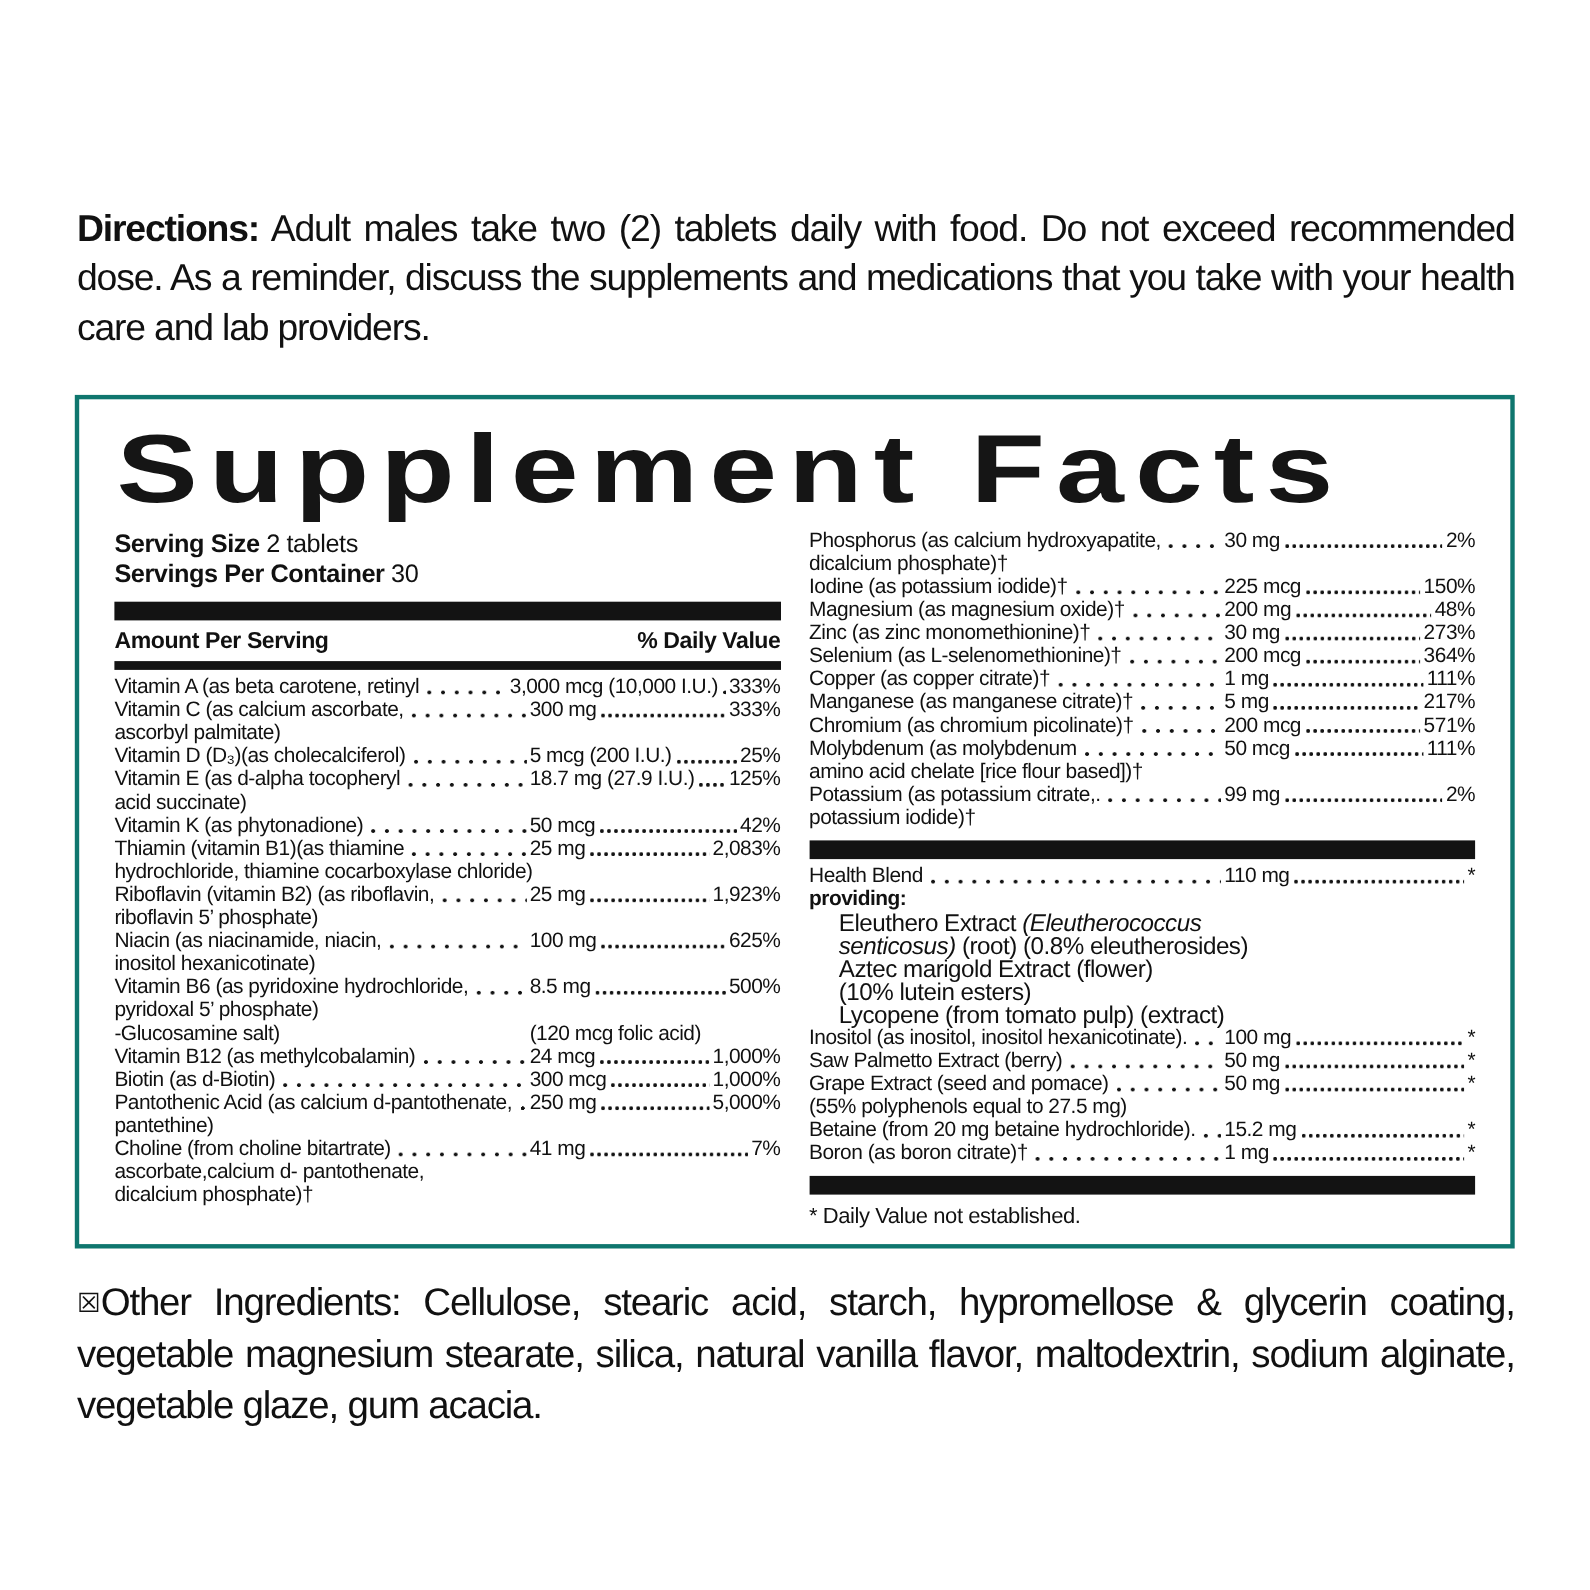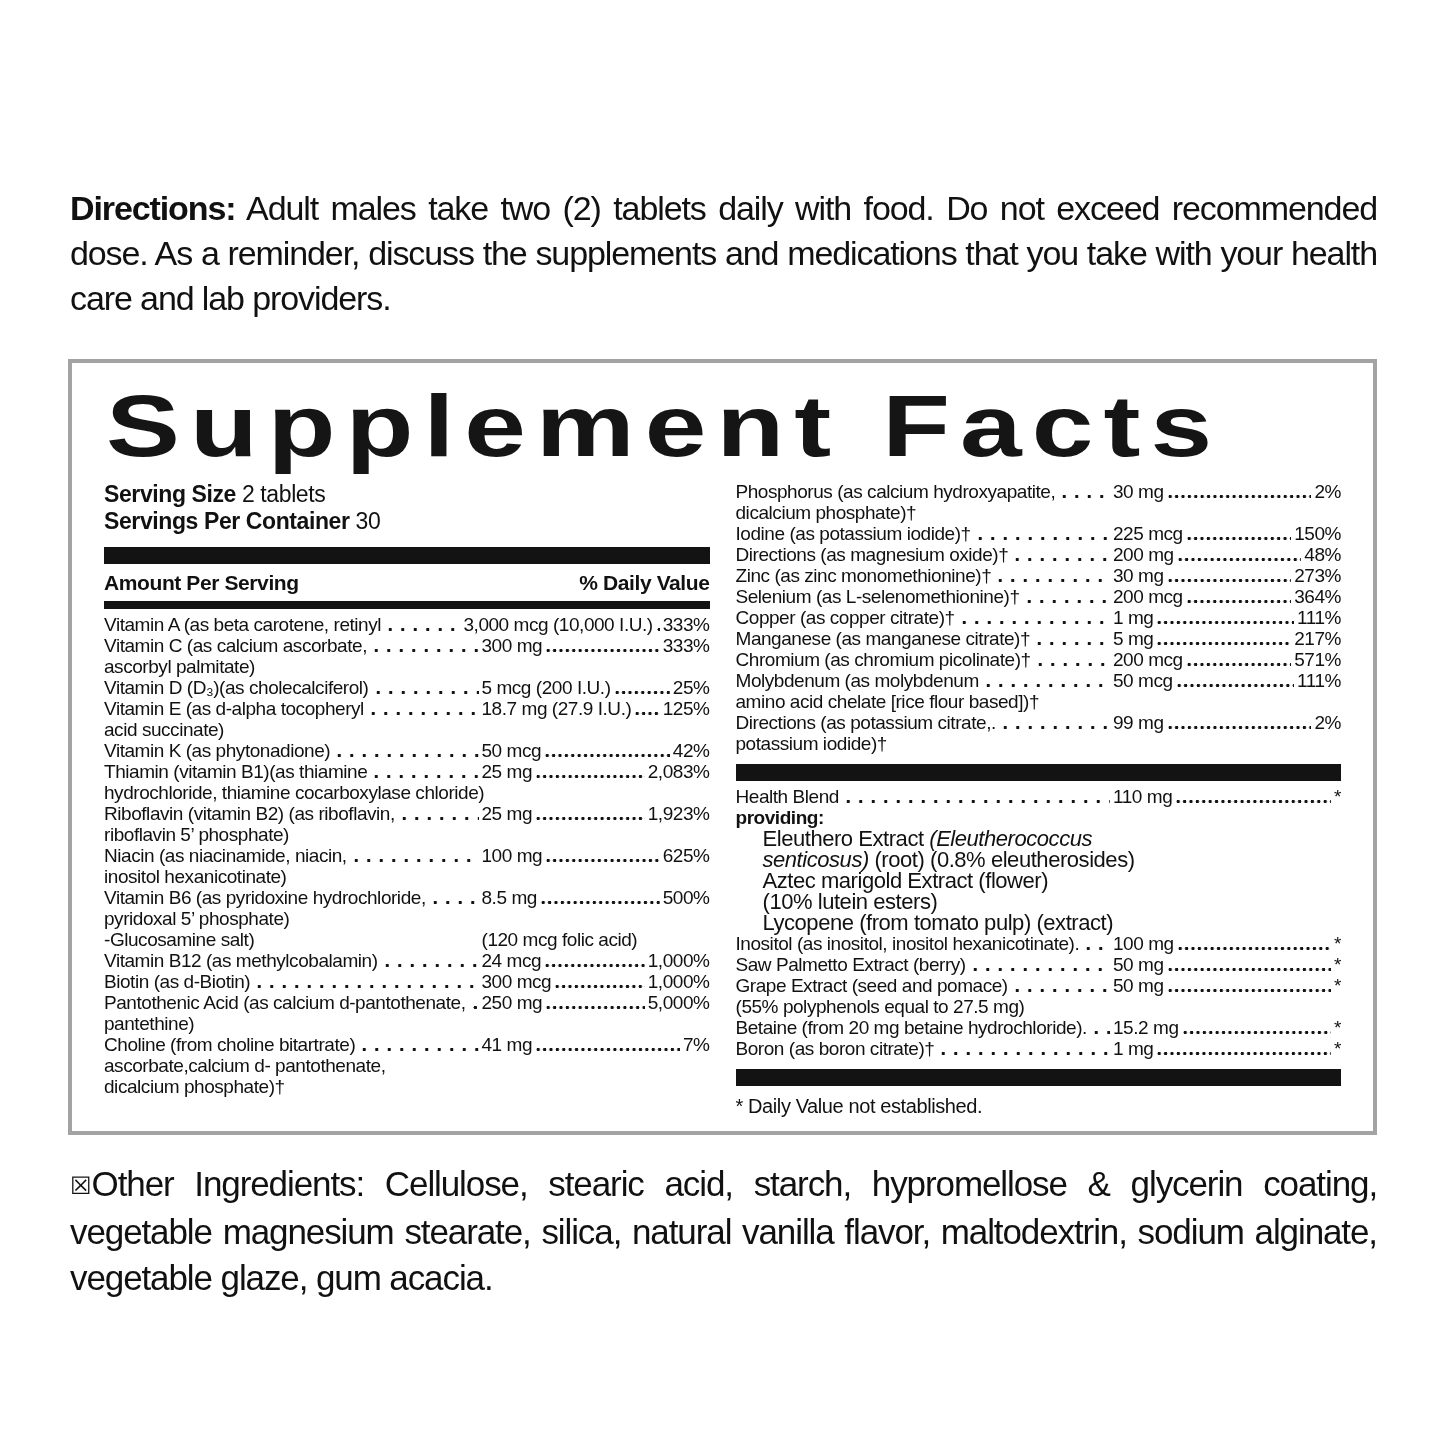--- a/index.html
+++ b/index.html
@@ -11,21 +11,21 @@
   
   .directions{
     margin:186px 68px 0 70px;
     font-size:34px;line-height:45px;letter-spacing:-1.1px;
     text-align:justify;
   }
   .directions .dir-label{font-weight:700;}
   
   .panel{
     margin:38px 68px 0 68px;
-    border:4px solid #a3a3a3;
+    border:4px solid #0f766e;
     box-sizing:border-box;
     padding:14px 32px 14px 32px;
     background:#fff;
   }
   .sf-title{
     font-weight:700;font-size:88px;line-height:1.02;
     letter-spacing:8px;white-space:nowrap;
     transform:scaleX(1.26);transform-origin:left center;
     margin:4px 0 10px 2px;color:#151515;
   }
@@ -332,21 +332,21 @@
               <div class="cell-amt">
                 <span class="amt">225 mcg</span>
                 <span class="lead dn"></span>
                 <span class="pct">150%</span>
               </div>
             </div>
           </div>
           <div class="nrow">
             <div class="line">
               <div class="cell-name">
-                <span class="nm">Directions (as magnesium oxide)†</span>
+                <span class="nm">Magnesium (as magnesium oxide)†</span>
                 <span class="lead"></span>
               </div>
               <div class="cell-amt">
                 <span class="amt">200 mg</span>
                 <span class="lead dn"></span>
                 <span class="pct">48%</span>
               </div>
             </div>
           </div>
           <div class="nrow">
@@ -426,21 +426,21 @@
                 <span class="pct">111%</span>
               </div>
             </div>
             <div class="line">
               <div class="nm full">amino acid chelate [rice flour based])†</div>
             </div>
           </div>
           <div class="nrow">
             <div class="line">
               <div class="cell-name">
-                <span class="nm">Directions (as potassium citrate,.</span>
+                <span class="nm">Potassium (as potassium citrate,.</span>
                 <span class="lead"></span>
               </div>
               <div class="cell-amt">
                 <span class="amt">99 mg</span>
                 <span class="lead dn"></span>
                 <span class="pct">2%</span>
               </div>
             </div>
             <div class="line">
               <div class="nm full">potassium iodide)†</div>

